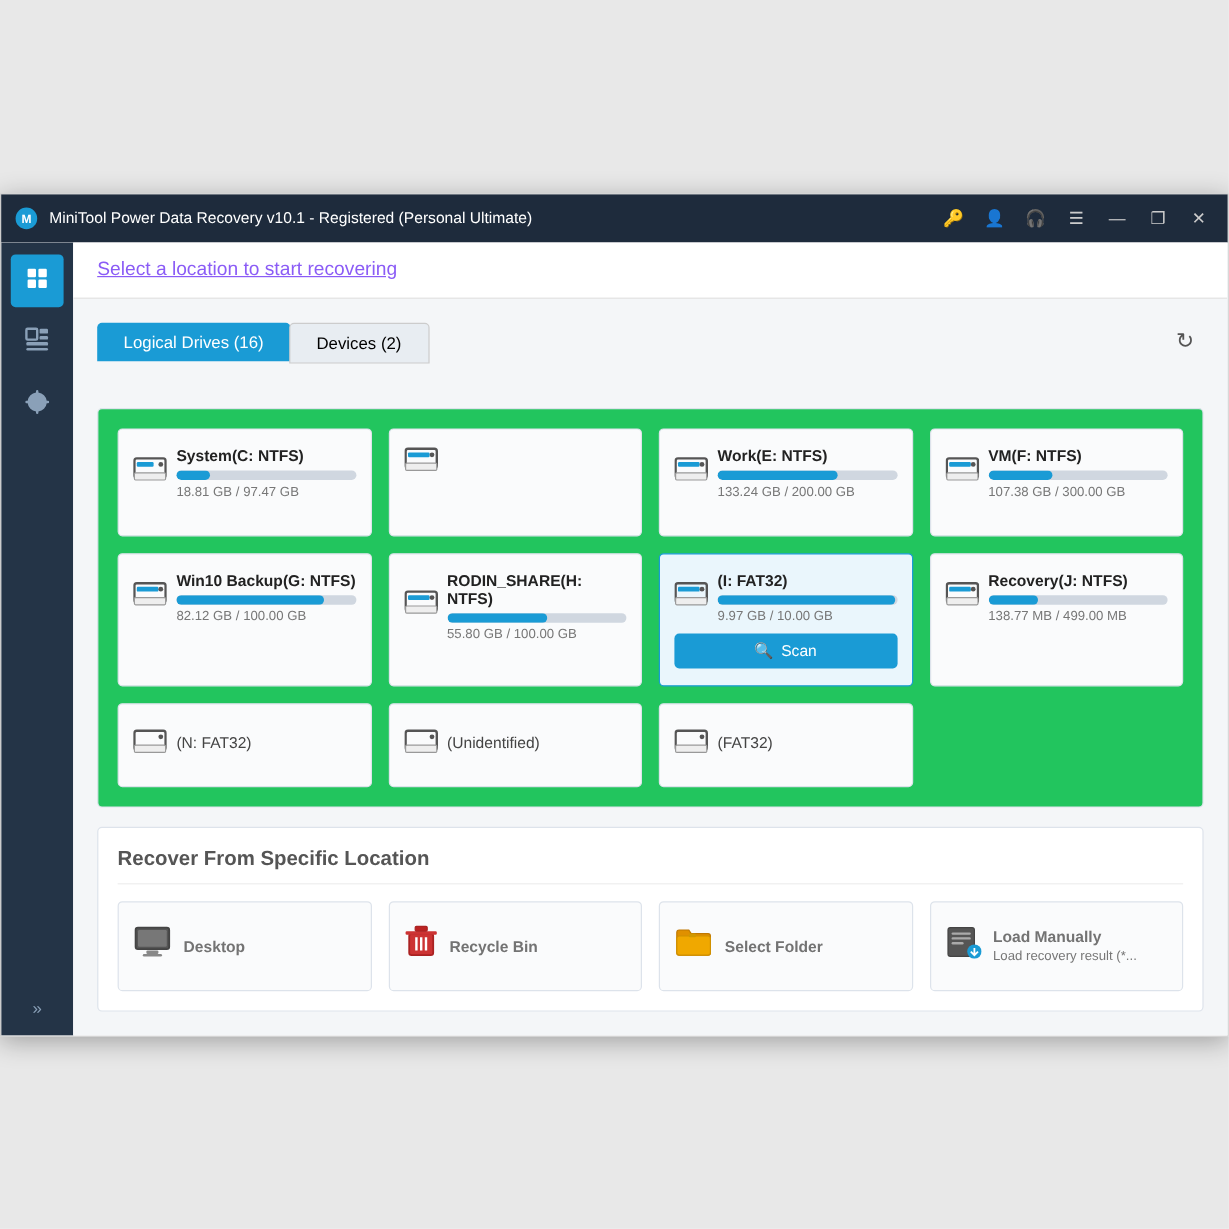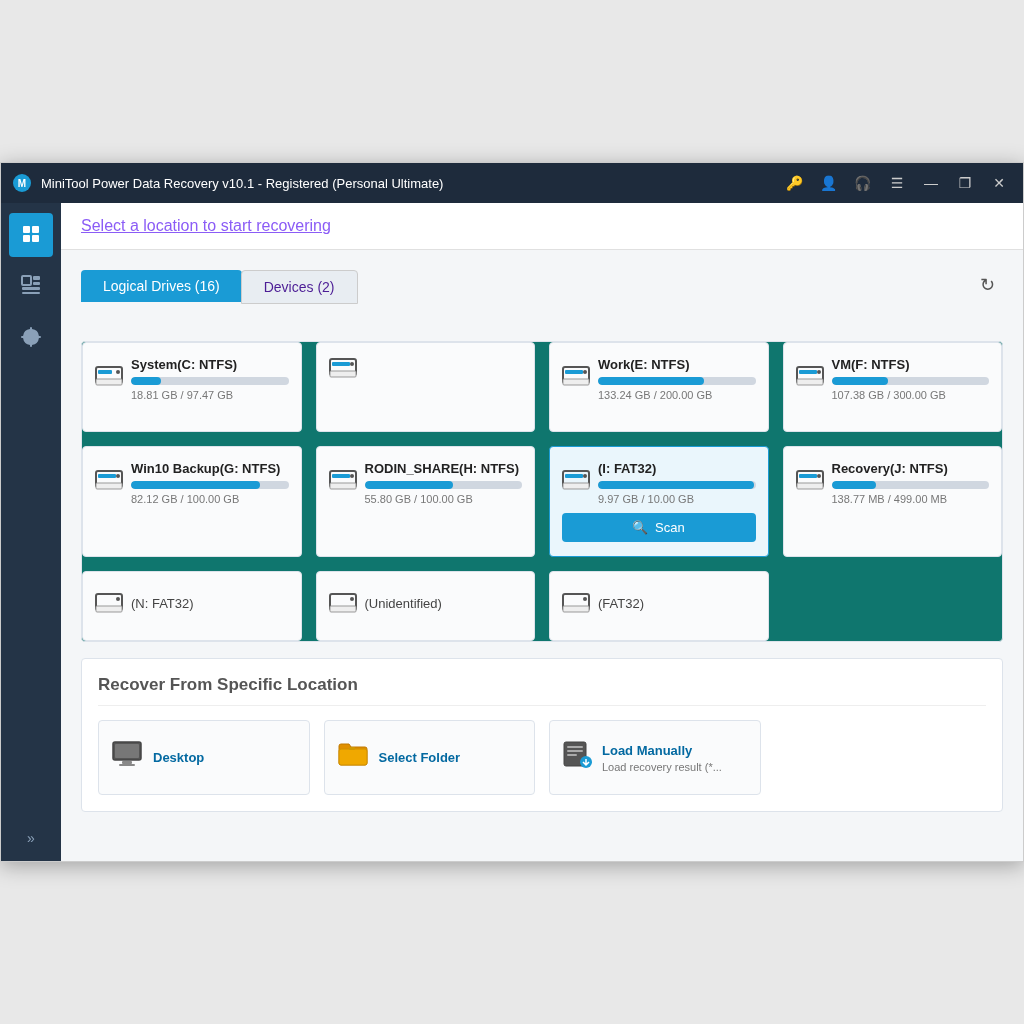--- a/index.html
+++ b/index.html
@@ -134,37 +134,38 @@
       cursor: pointer;
       font-size: 14px;
       border-radius: 4px 4px 0 0;
     }
     .tab-btn.active {
       background: #1a9bd5;
       color: #fff;
     }
     .tab-btn.inactive {
       background: #e8edf2;
-      color: #4c1d95;
+      color: #000000;
       border: 1px solid #ccc;
       margin-left: -1px;
     }
     .refresh-btn {
       margin-left: auto;
       background: none;
       border: none;
       cursor: pointer;
       font-size: 18px;
       color: #555;
       padding: 4px 8px;
     }
     .drives-section {
-      background: #0f766e;
+      background: #22c55e;
       border: 1px solid #dde3eb;
       border-radius: 4px;
+      padding: 16px;
       margin-bottom: 16px;
       margin-top: 37px;
     }
     .drives-grid {
       display: grid;
       grid-template-columns: repeat(4, 1fr);
       gap: 14px;
     }
     .drive-card {
       border: 1px solid #dde3eb;
@@ -265,21 +266,21 @@
       border-radius: 4px;
       padding: 14px 12px;
       background: #fafbfc;
       cursor: pointer;
       display: flex;
       align-items: center;
       gap: 10px;
       min-height: 75px;
     }
     .specific-icon { font-size: 26px; }
-    .specific-label { font-size: 13px; font-weight: 600; color: #0369a1; }
+    .specific-label { font-size: 13px; font-weight: 600; color: #737373; }
     .specific-sub { font-size: 11px; color: #777; margin-top: 3px; }
     
     .content-area::-webkit-scrollbar { width: 8px; }
     .content-area::-webkit-scrollbar-track { background: #f0f0f0; }
     .content-area::-webkit-scrollbar-thumb { background: #c0c8d4; border-radius: 4px; }
   </style>
 </head>
 <body>
 
 <div class="window">
@@ -569,20 +570,35 @@
                   <rect x="4" y="4" width="24" height="14" rx="1" fill="#777"></rect>
                   <rect x="11" y="21" width="10" height="3" rx="1" fill="#888"></rect>
                   <rect x="8" y="24" width="16" height="2" rx="1" fill="#888"></rect>
                 </svg>
               </span>
               <div>
                 <div class="specific-label">Desktop</div>
               </div>
             </div>
 
+            <div class="specific-card">
+              <span class="specific-icon">
+                <svg width="28" height="30" viewBox="0 0 28 30" fill="none">
+                  <rect x="4" y="8" width="20" height="18" rx="2" fill="#cc3333" stroke="#aa2222" stroke-width="1.5"></rect>
+                  <rect x="1" y="6" width="26" height="3" rx="1" fill="#cc3333"></rect>
+                  <rect x="9" y="2" width="10" height="4" rx="1" fill="#bb2222" stroke="#aa2222" stroke-width="1"></rect>
+                  <line x1="10" y1="11" x2="10" y2="22" stroke="white" stroke-width="2"></line>
+                  <line x1="14" y1="11" x2="14" y2="22" stroke="white" stroke-width="2"></line>
+                  <line x1="18" y1="11" x2="18" y2="22" stroke="white" stroke-width="2"></line>
+                </svg>
+              </span>
+              <div>
+                <div class="specific-label">Recycle Bin</div>
+              </div>
+            </div>
 
             <div class="specific-card">
               <span class="specific-icon">
                 <svg width="32" height="26" viewBox="0 0 32 26" fill="none">
                   <path d="M2 5 Q2 3 4 3 L12 3 L14 6 L28 6 Q30 6 30 8 L30 22 Q30 24 28 24 L4 24 Q2 24 2 22 Z" fill="#e09000" stroke="#c07800" stroke-width="1"></path>
                   <rect x="2" y="8" width="28" height="16" rx="2" fill="#f0a800" stroke="#d09000" stroke-width="1"></rect>
                   <rect x="12" y="6" width="6" height="3" rx="1" fill="#d09800"></rect>
                 </svg>
               </span>
               <div>

